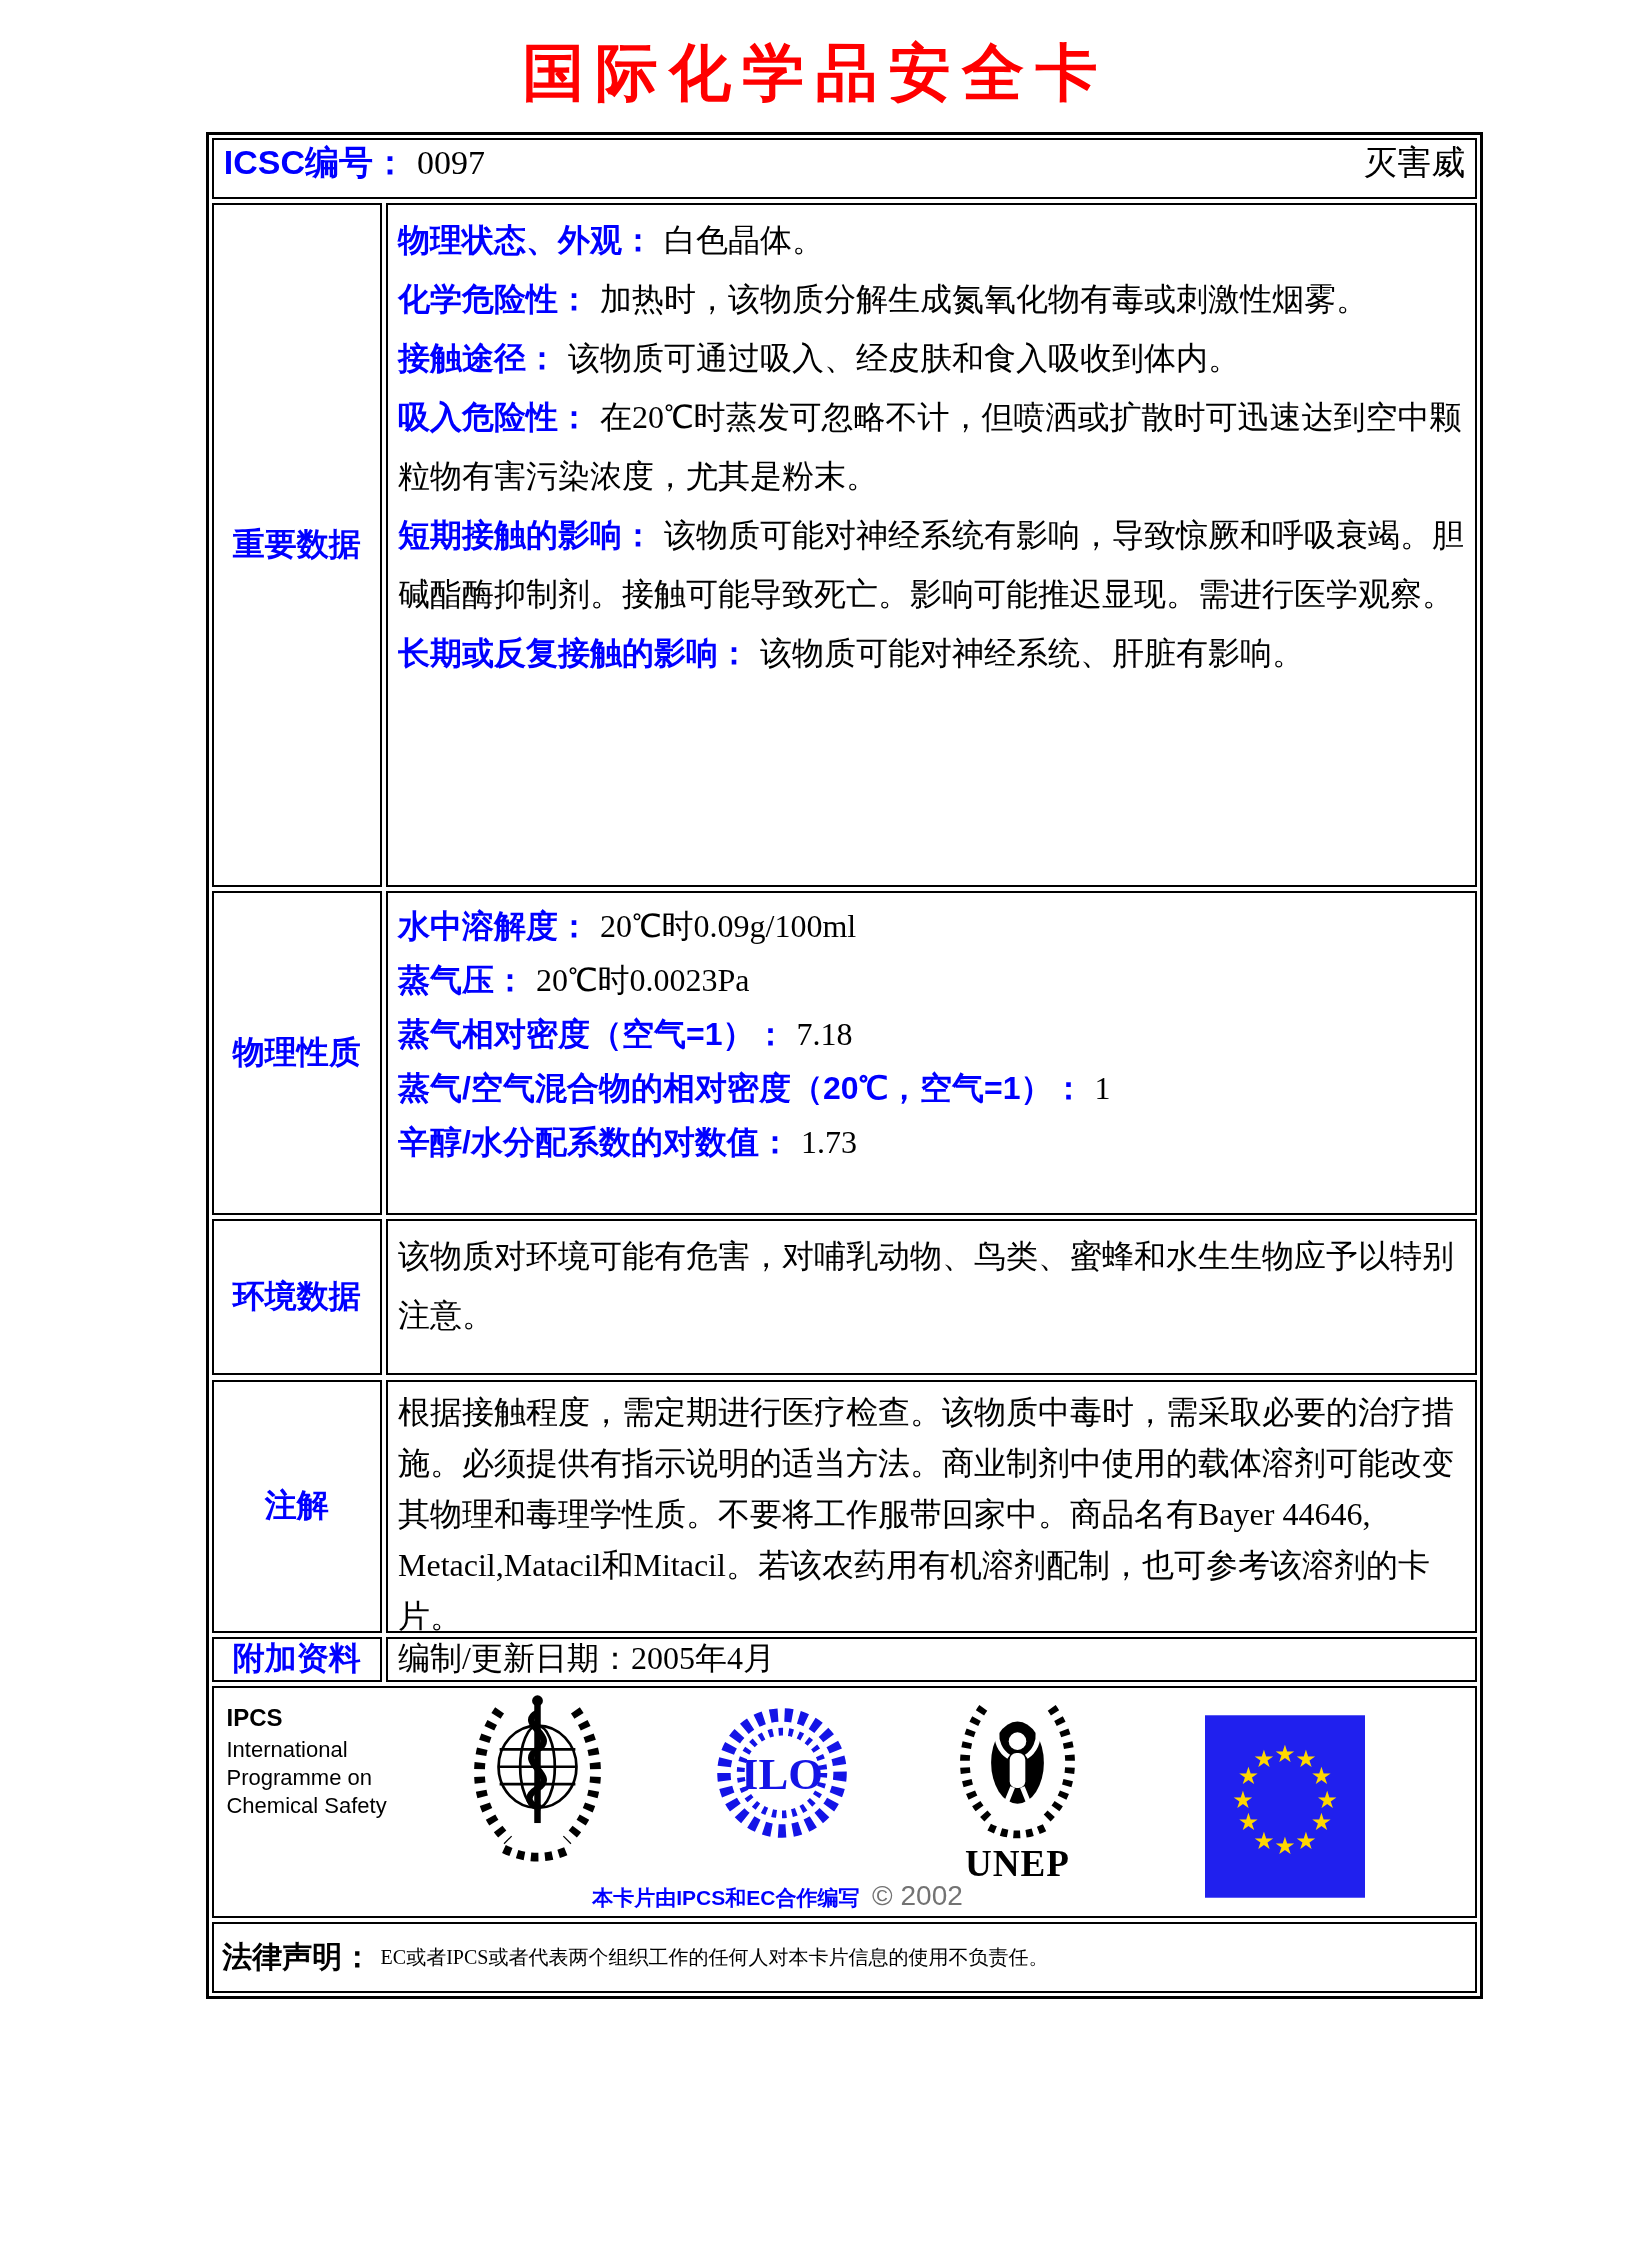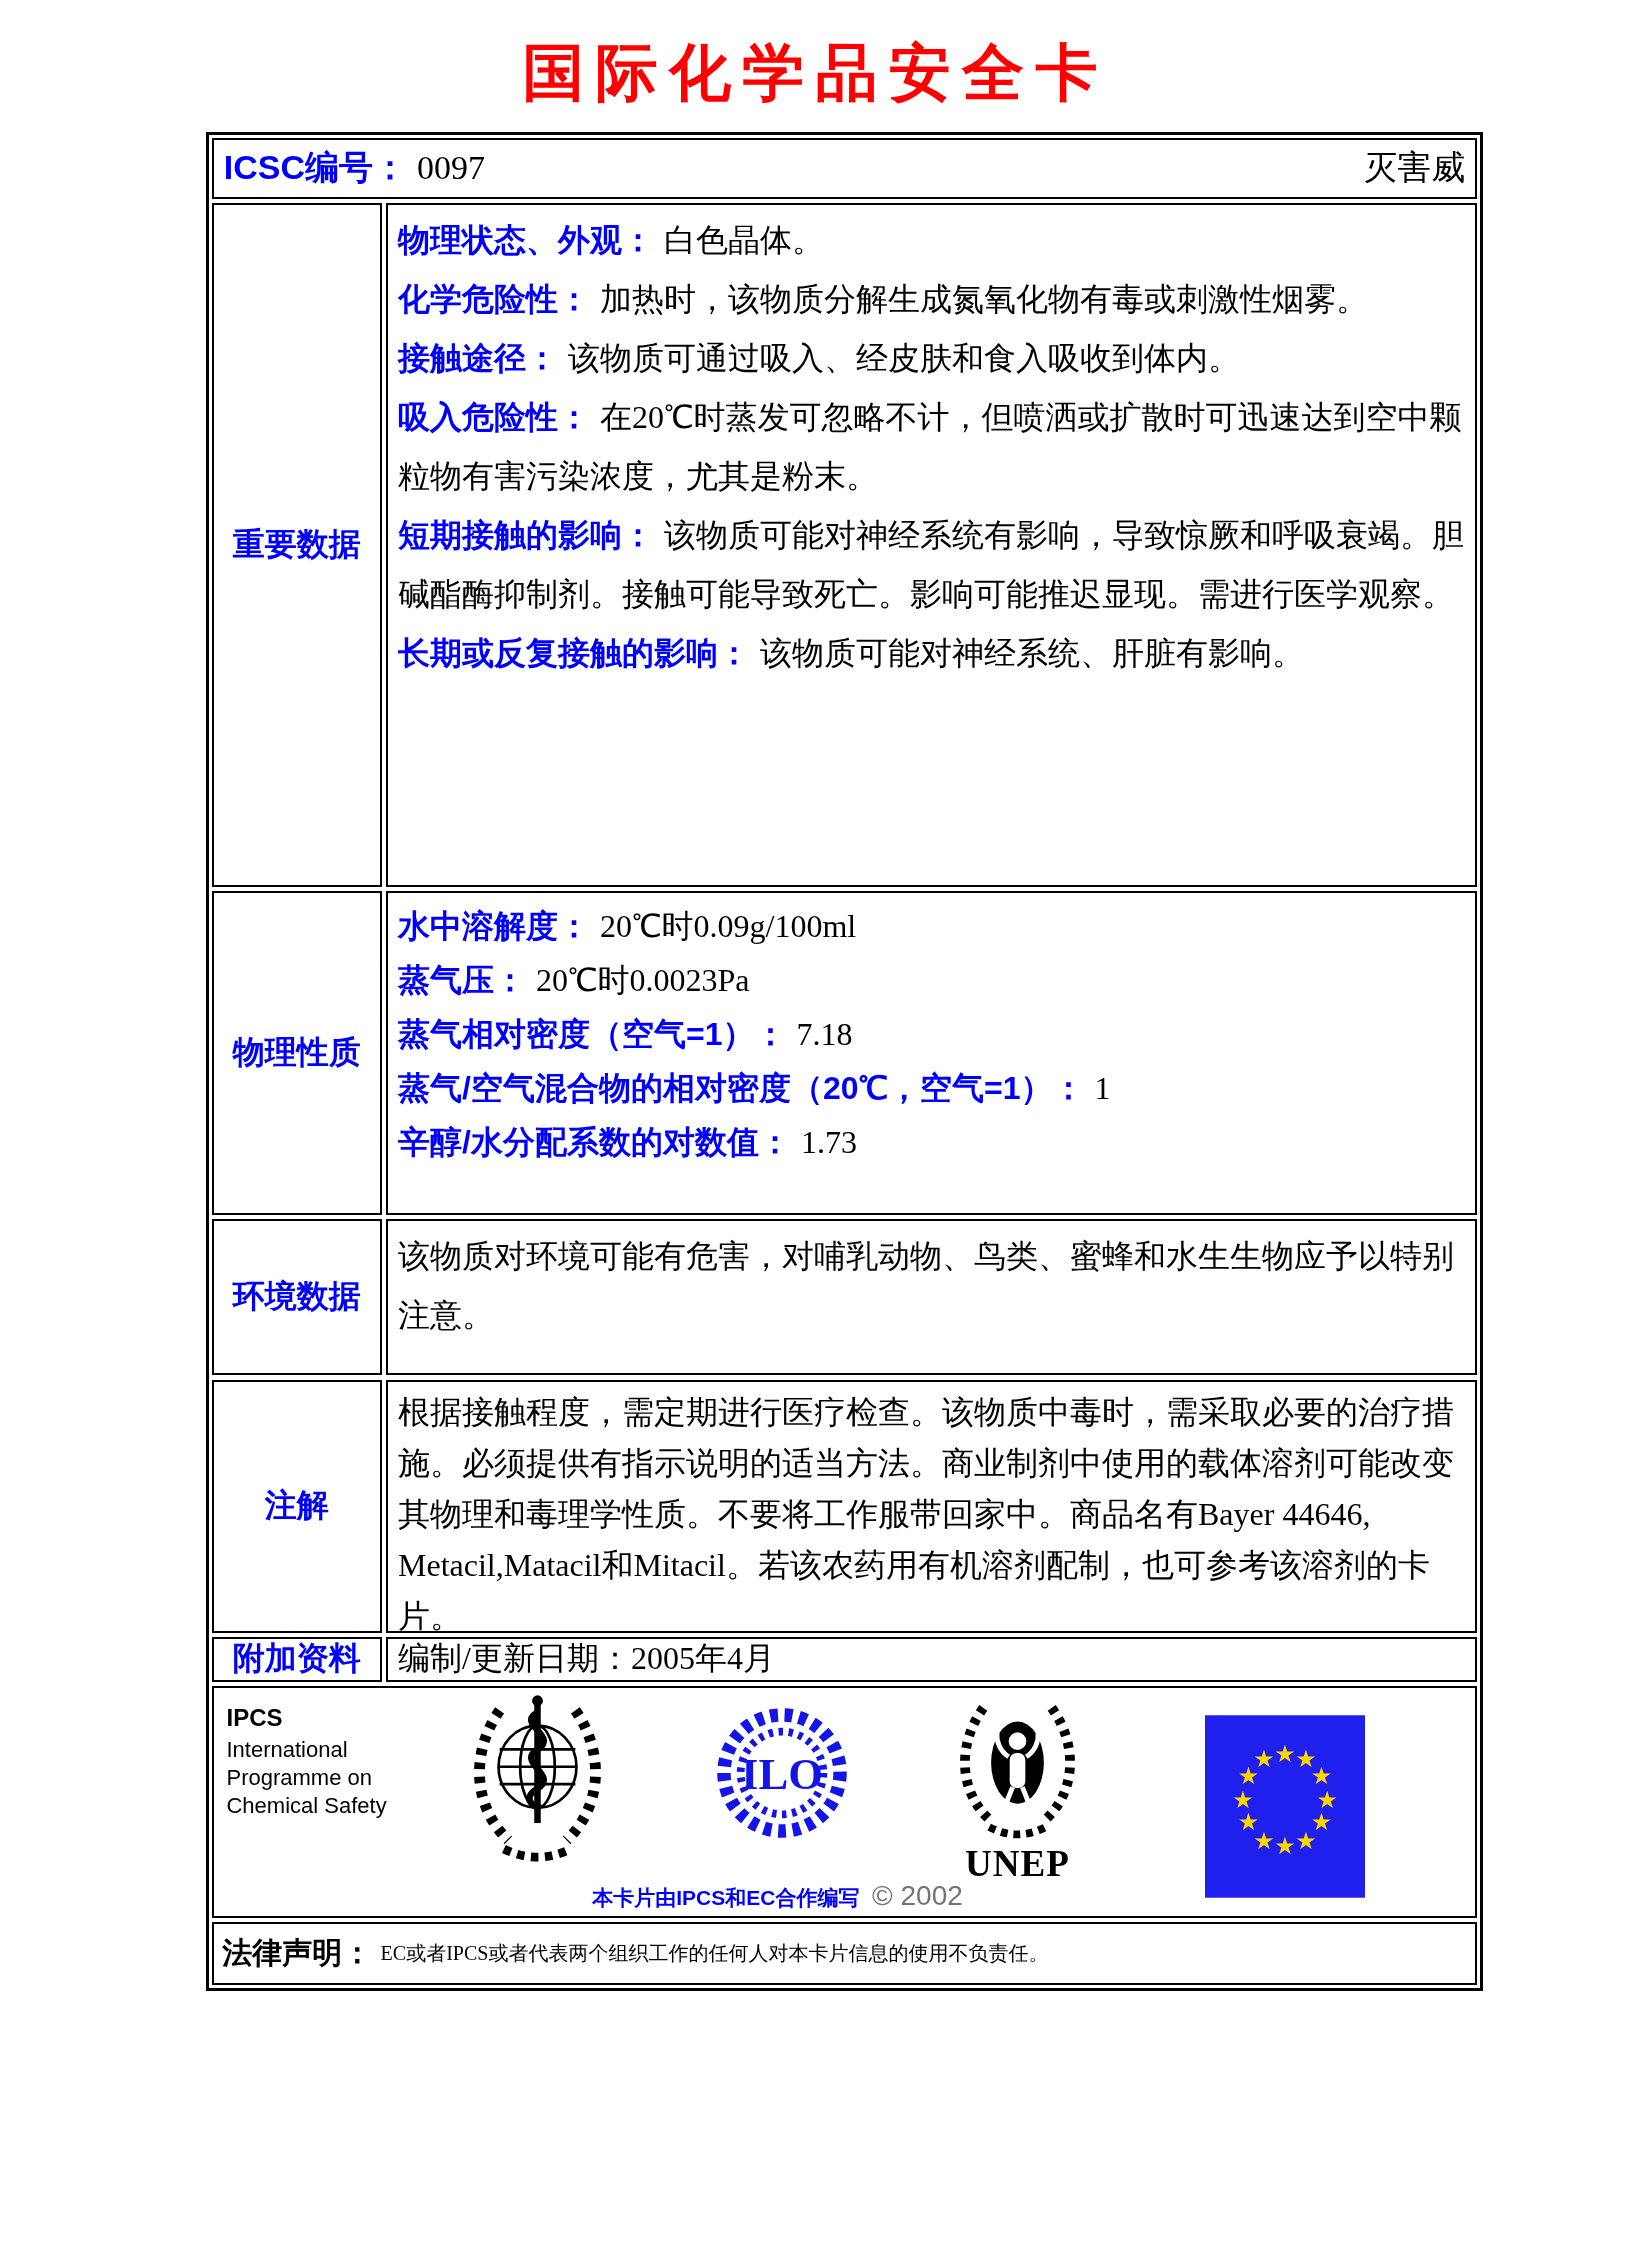--- a/index.html
+++ b/index.html
@@ -14,21 +14,21 @@
   .cell{border:2.1px solid #000;box-sizing:border-box;background:#fff;}
   .full{flex:1;}
   .label-cell{flex:0 0 170px;display:flex;align-items:center;justify-content:center;text-align:center;}
   .label-cell span{color:#0000FF;font-family:"Liberation Sans",sans-serif;font-weight:bold;font-size:32px;}
   .content-cell{flex:1;padding:5.6px 10px;font-size:32px;}
   .lh84{line-height:59px;}
   .lh77{line-height:54px;}
   .lh72{line-height:51px;}
   .lbl-blue{color:#0000FF;font-family:"Liberation Sans",sans-serif;font-weight:bold;margin-right:10px;}
   .txt,.val{color:#000;font-family:"Liberation Serif",serif;}
-  .icsc-row{display:flex;align-items:center;justify-content:space-between;
+  .icsc-row{display:flex;justify-content:space-between;
             height:61px;padding:0 10px;font-size:34px;}
   .row-important .content-cell{height:684px;}
   .row-important{height:684px;}
   .row-physical{height:324px;}
   .row-env{height:156px;}
   .row-notes{height:253px;}
   .row-extra{height:45px;}
   .row-extra .content-cell{display:flex;align-items:center;padding-top:0;padding-bottom:0;}
   .row-logos{height:232px;}
   .logos-cell{position:relative;flex:1;}
@@ -36,21 +36,21 @@
   .ipcs-acronym{font-size:24px;font-weight:bold;line-height:37px;}
   .ipcs-line{font-size:22px;line-height:28px;}
   .logo{position:absolute;}
   .logo-who{left:253px;top:2.8px;}
   .logo-ilo{left:501px;top:18.3px;}
   .logo-unep{left:740px;top:4.2px;}
   .logo-eu{left:991px;top:27px;}
   .logos-caption{position:absolute;left:0;right:134px;bottom:4.2px;text-align:center;}
   .caption-main{color:#0000FF;font-family:"Liberation Sans",sans-serif;font-weight:bold;font-size:21px;}
   .caption-copy{color:#737373;font-family:"Liberation Sans",sans-serif;font-size:28px;margin-left:12.7px;}
-  .row-legal{height:63px;}
+  .row-legal{height:71px;}
   .legal-cell{display:flex;align-items:center;padding:0 8.4px;flex:1;}
   .legal-label{color:#000;font-family:"Liberation Sans",sans-serif;font-weight:bold;font-size:30px;margin-right:8.4px;white-space:nowrap;}
   .legal-text{color:#000;font-family:"Liberation Serif",serif;font-size:20px;}
 </style>
 </head>
 <body>
 
 <div class="page">
 
   <div class="title">国际化学品安全卡</div>

